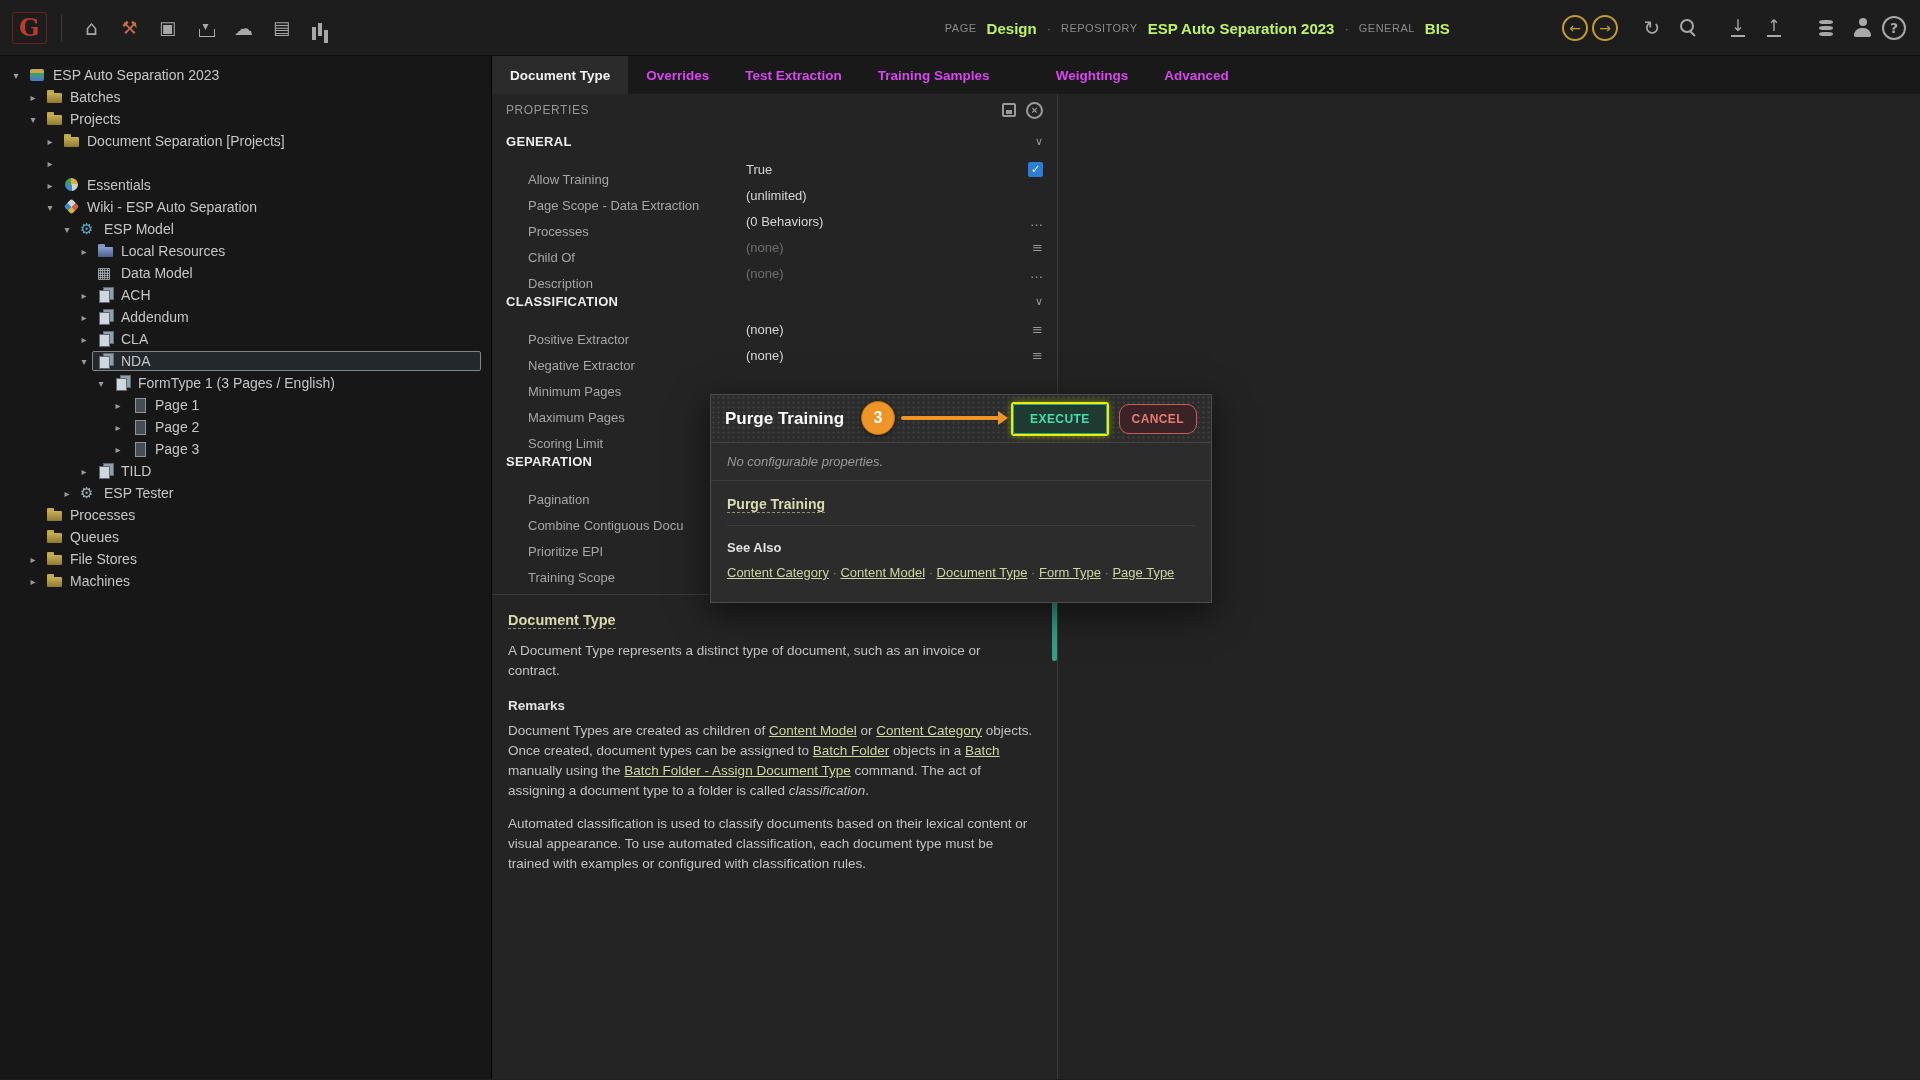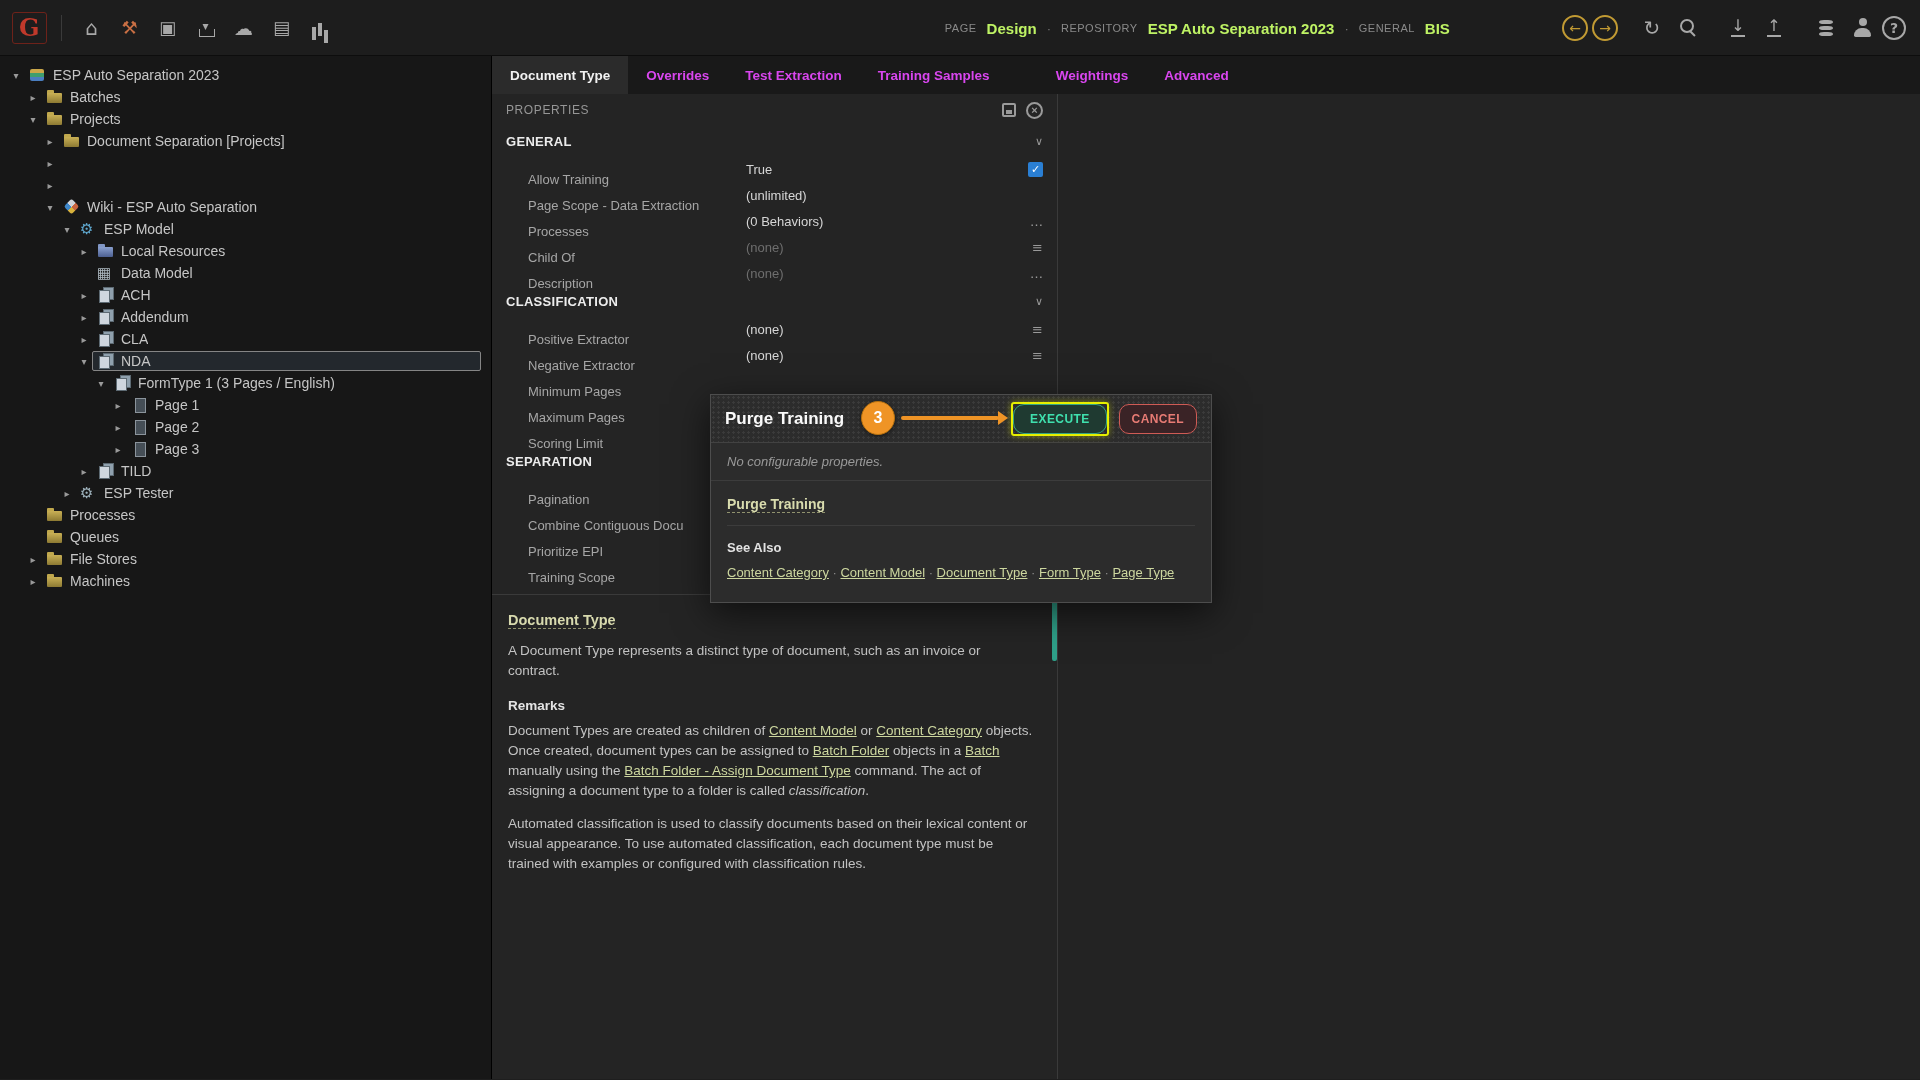--- a/index.html
+++ b/index.html
@@ -162,21 +162,21 @@
     display:flex; align-items:center; justify-content:center; box-shadow:0 1px 4px rgba(0,0,0,.5);
     z-index:12; }
   .annot-arrow { position:absolute; left:190px; top:21px; width:98px; height:4px; background:#ef9426;
     border-radius:2px; z-index:11; }
   .annot-arrow::after { content:""; position:absolute; right:-9px; top:-5px; width:0; height:0;
     border-left:10px solid #ef9426; border-top:7px solid transparent;
     border-bottom:7px solid transparent; }
   .exec-glow { display:inline-block; border:2px solid #e6f000; border-radius:3px;
     box-shadow:0 0 7px rgba(230,240,0,.45); margin-right:10px; }
   .btn-execute { padding:7px 16px; background:#1f3a31; border:1px solid #35a584; color:#3fe0ae;
-    font-weight:bold; font-size:12px; letter-spacing:.4px; border-radius:11px; cursor:pointer;
+    font-weight:bold; font-size:12px; letter-spacing:.4px; border-radius:2px; cursor:pointer;
     font-family:inherit; }
   .btn-cancel { padding:7px 12px; background:#3a2326; border:1px solid #cf5b55; color:#e77b74;
     font-weight:bold; font-size:12px; letter-spacing:.4px; border-radius:10px; cursor:pointer;
     font-family:inherit; }
   .dlg-note { padding:11px 16px; font-style:italic; font-size:13px; color:#9a9a9a;
     border-bottom:1px solid #3c3c3c; }
   .dlg-help { padding:14px 16px 18px; }
   .dlg-help-titlewrap { border-bottom:1px solid #3c3c3c; padding-bottom:12px; margin-bottom:12px; }
   .dlg-help-title { font-size:14px; font-weight:bold; color:#d9dcae;
     border-bottom:1px dashed #90926e; text-decoration:none; cursor:pointer; }
@@ -252,20 +252,24 @@
           <span class="trow-body">
             <span class="ti ti-folder"></span>
             <span class="tlabel">Document Separation [Projects]</span>
           </span>
         </div>
         <div class="trow" style="padding-left: 42px;">
           <span class="exp">▸</span>
         </div>
         <div class="trow" style="padding-left: 42px;">
           <span class="exp">▸</span>
+          <span class="trow-body">
+            <span class="ti ti-essentials"></span>
+            <span class="tlabel">Essentials</span>
+          </span>
         </div>
         <div class="trow" style="padding-left: 42px;">
           <span class="exp">▾</span>
           <span class="trow-body">
             <span class="ti ti-wiki"></span>
             <span class="tlabel">Wiki - ESP Auto Separation</span>
           </span>
         </div>
         <div class="trow" style="padding-left: 59px;">
           <span class="exp">▾</span>

